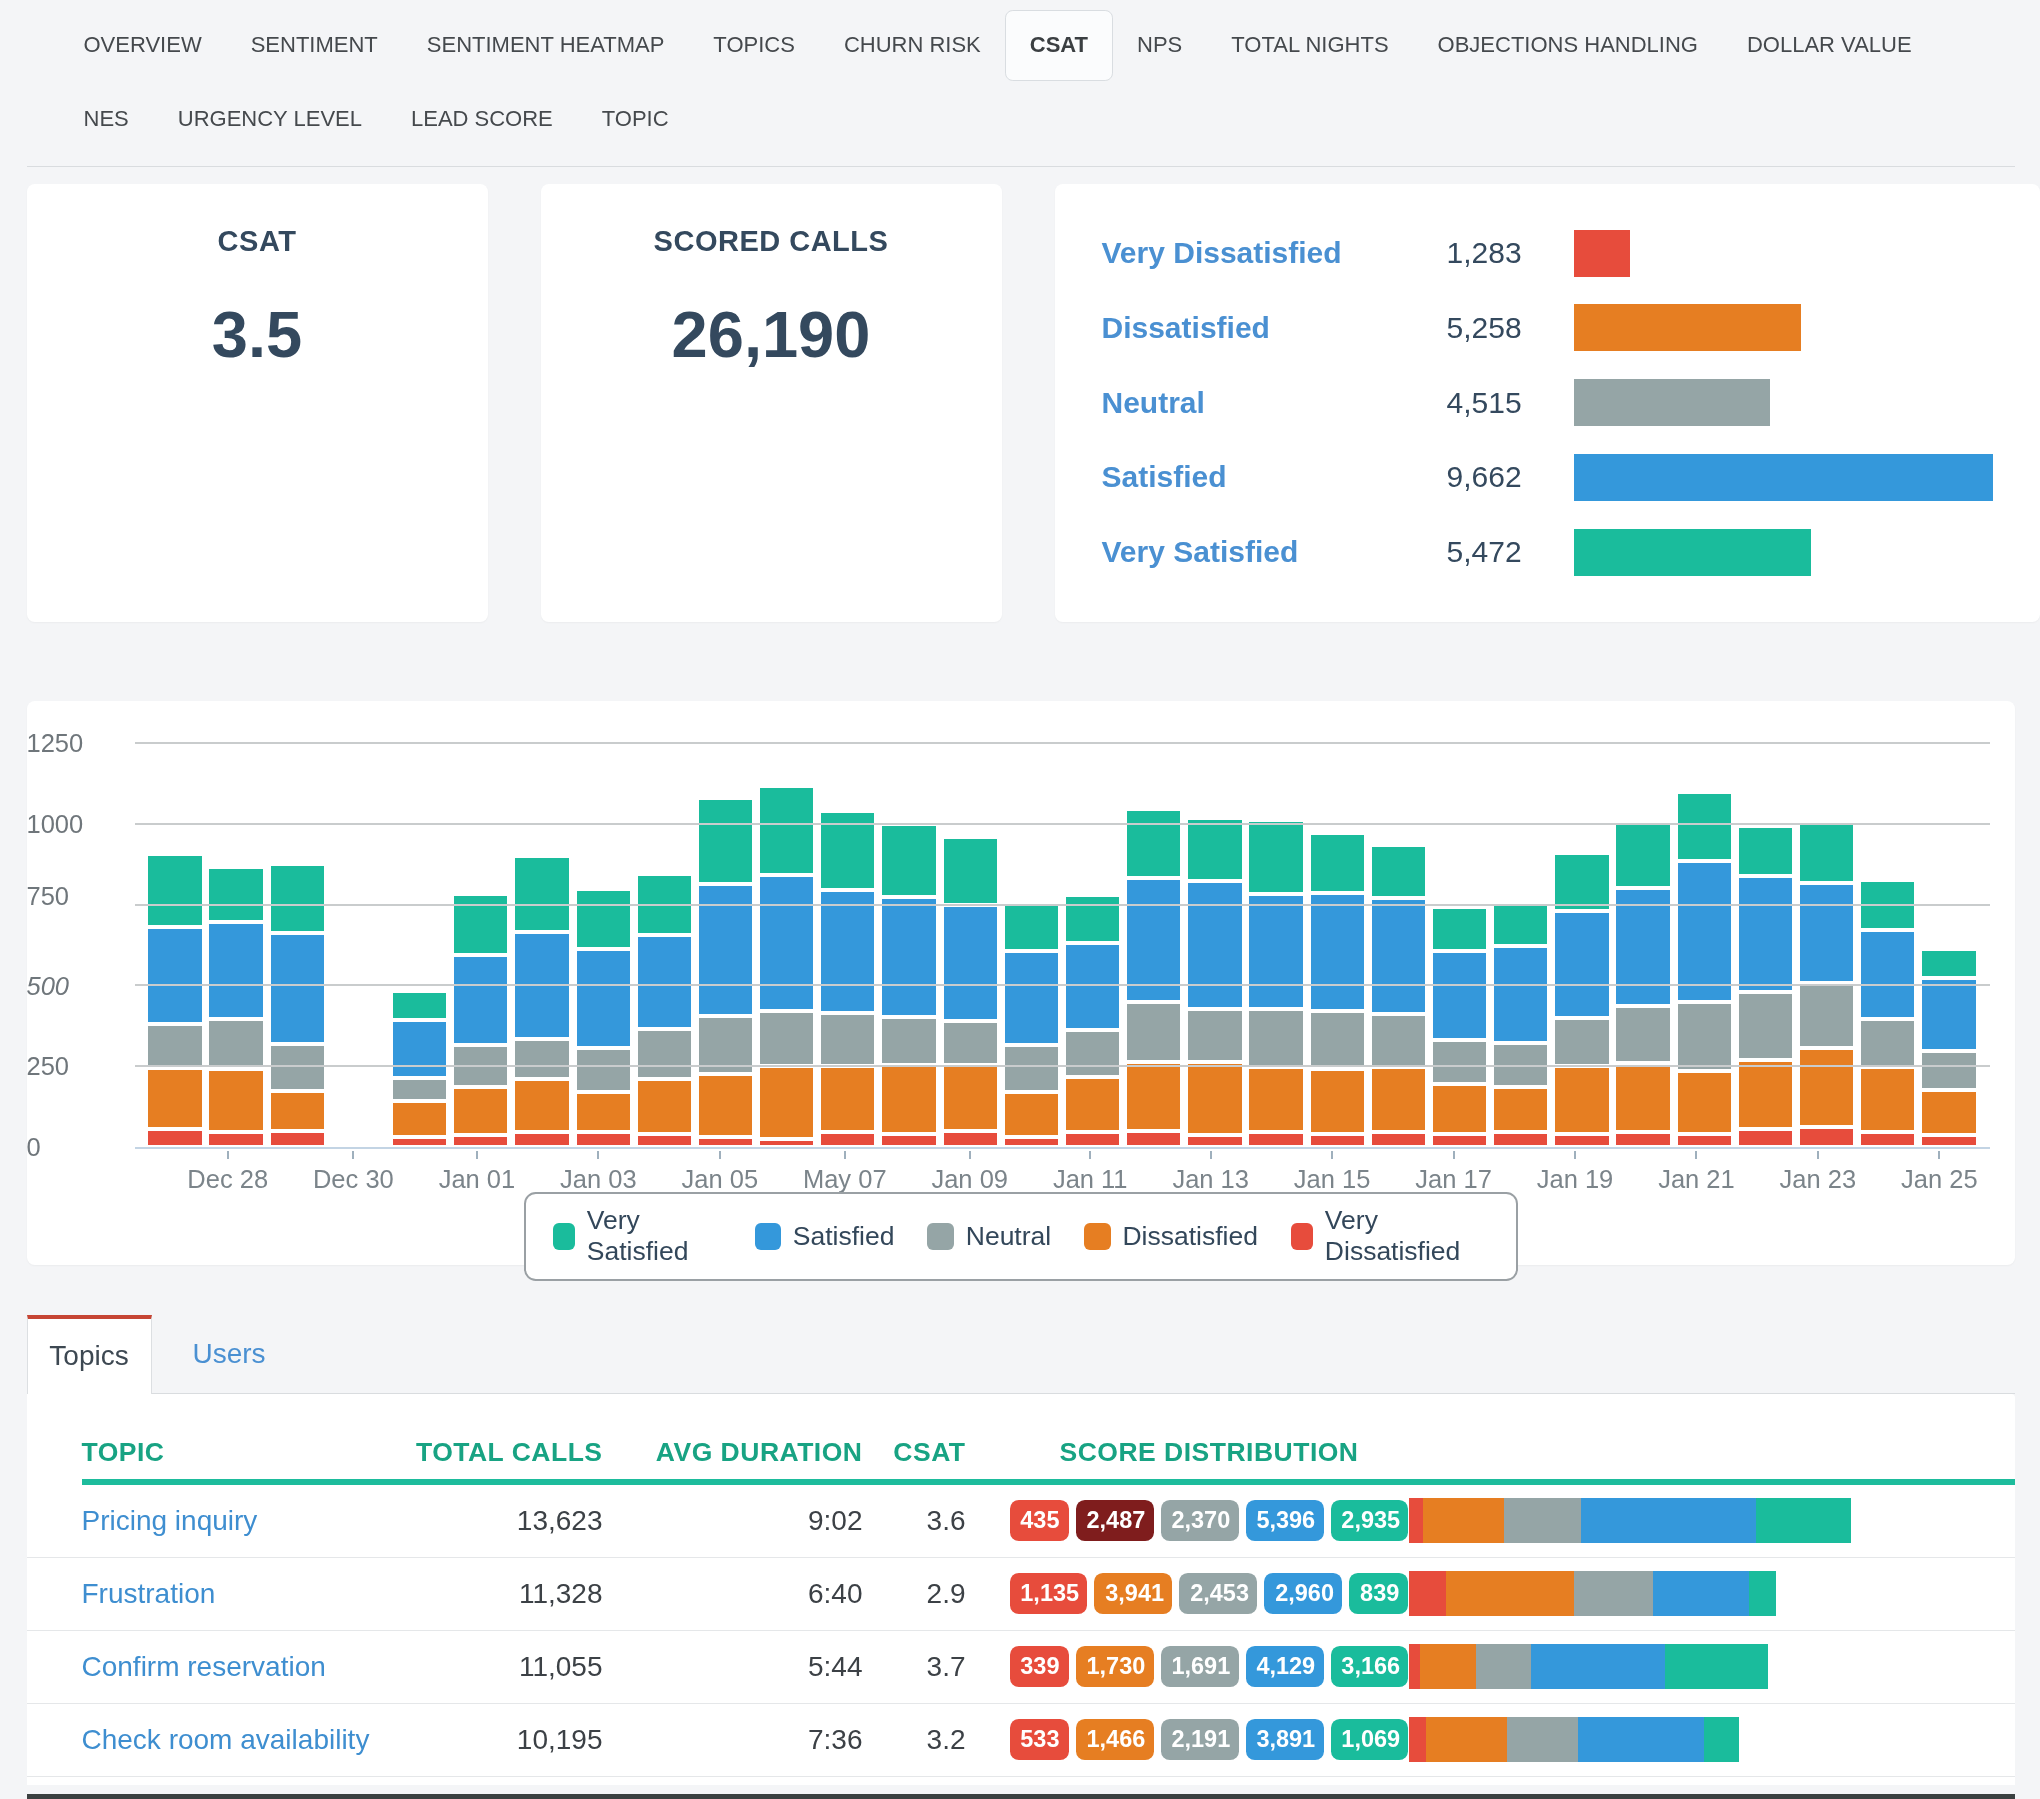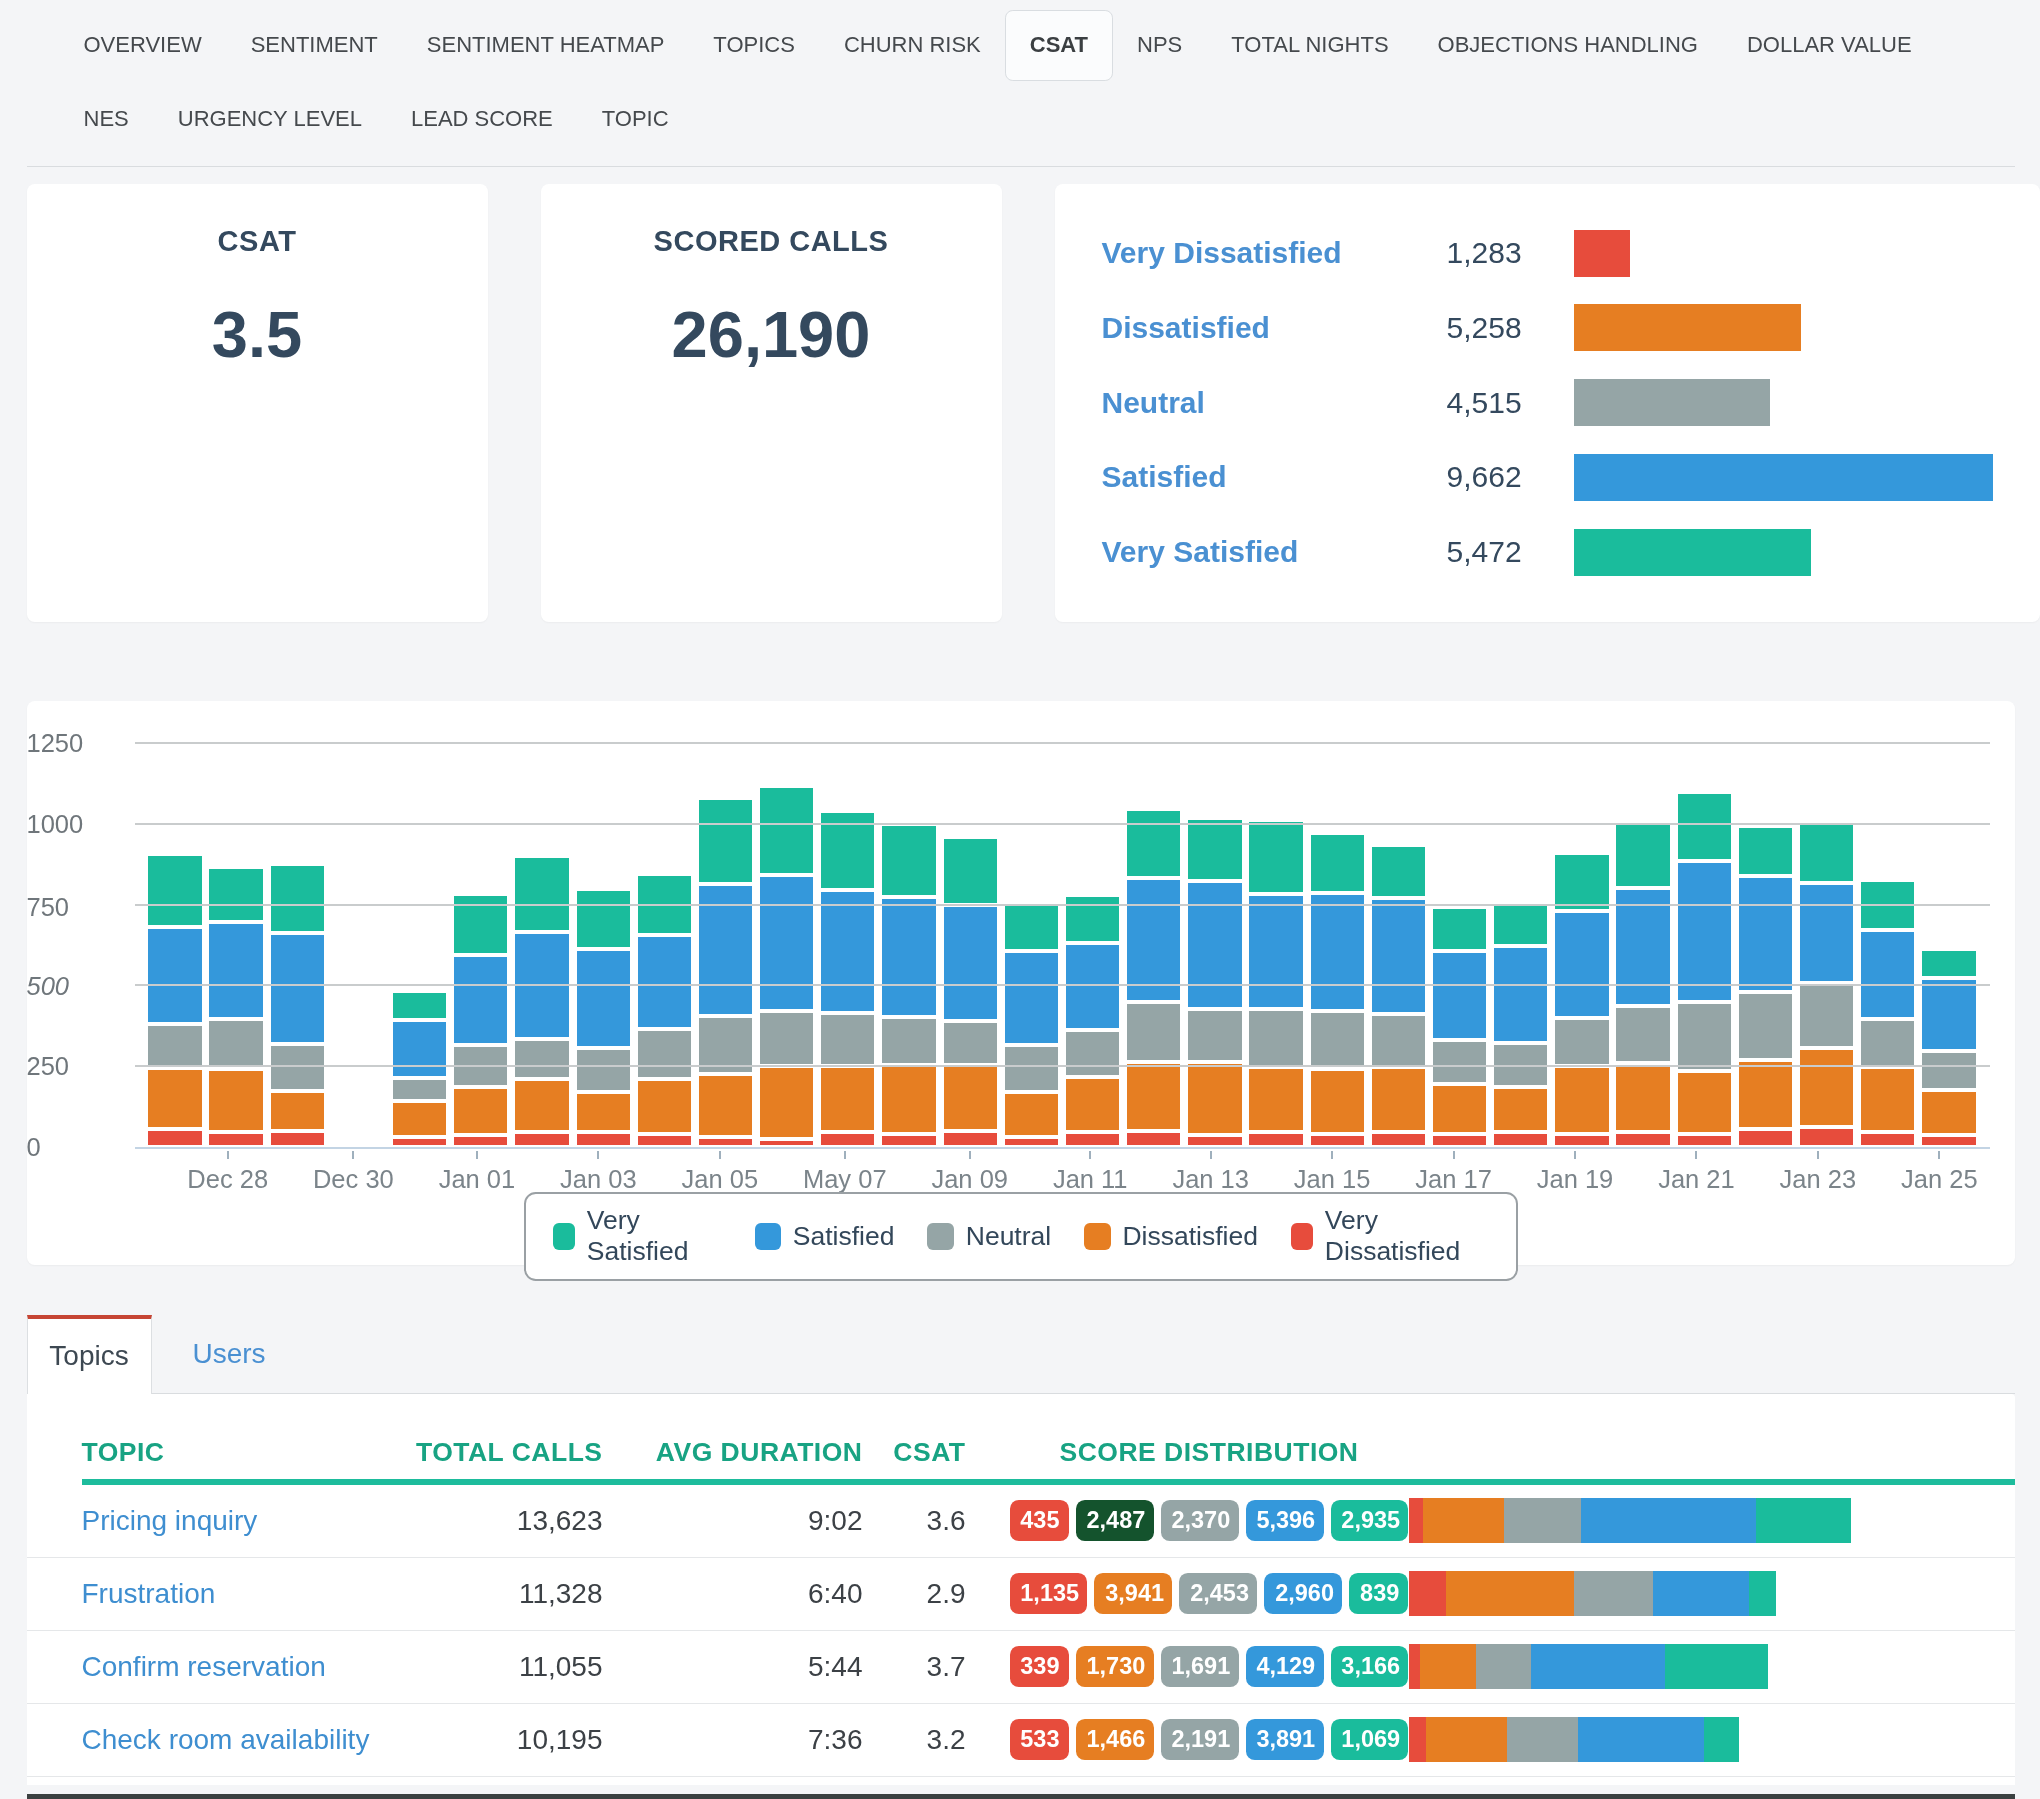--- a/index.html
+++ b/index.html
@@ -465,21 +465,21 @@
         <div class="legend-text">Dissatisfied</div>
       </div>
       <div class="legend-item">
         <div class="legend-swatch" style="background: rgb(231, 76, 60);"></div>
         <div class="legend-text">Very Dissatisfied</div>
       </div>
     </div>
 <div class="y-label" style="top: 432px; left: 0px;">0</div>
     <div class="y-label" style="top: 351px; left: 0px;">250</div>
     <div class="y-label" style="top: 271px; left: 0px; font-style: italic;">500</div>
-    <div class="y-label" style="top: 192px; left: 0px;">750</div>
+    <div class="y-label" style="top: 181px; left: 0px;">750</div>
     <div class="y-label" style="top: 109px; left: 0px;">1000</div>
     <div class="y-label" style="top: 28px; left: 0px;">1250</div>
   </div>
 
 <div class="bottom">
   <div class="tabs-row" id="detailTabs">
       <div class="tab active">Topics</div>
       <div class="tab inactive">Users</div>
     </div>
   <div class="panel">
@@ -498,21 +498,21 @@
       <div id="tableRows">
           <div class="tbl-grid tbl-row">
             <div></div>
             <div class="topic-link">Pricing inquiry</div>
             <div class="num">13,623</div>
             <div class="num">9:02</div>
             <div class="num">3.6</div>
             <div></div>
             <div class="badges">
               <div class="badge" style="background: rgb(231, 76, 60);">435</div>
-              <div class="badge" style="background: #14532d;">2,487</div>
+              <div class="badge" style="background: #7f1d1d;">2,487</div>
               <div class="badge" style="background: rgb(149, 165, 166);">2,370</div>
               <div class="badge" style="background: rgb(52, 152, 219);">5,396</div>
               <div class="badge" style="background: rgb(26, 188, 156);">2,935</div>
             </div>
             <div class="row-bar">
               <div style="width: 14px; height: 45px; background: rgb(231, 76, 60);"></div>
               <div style="width: 81px; height: 45px; background: rgb(230, 126, 34);"></div>
               <div style="width: 77px; height: 45px; background: rgb(149, 165, 166);"></div>
               <div style="width: 175px; height: 45px; background: rgb(52, 152, 219);"></div>
               <div style="width: 95px; height: 45px; background: rgb(26, 188, 156);"></div>

